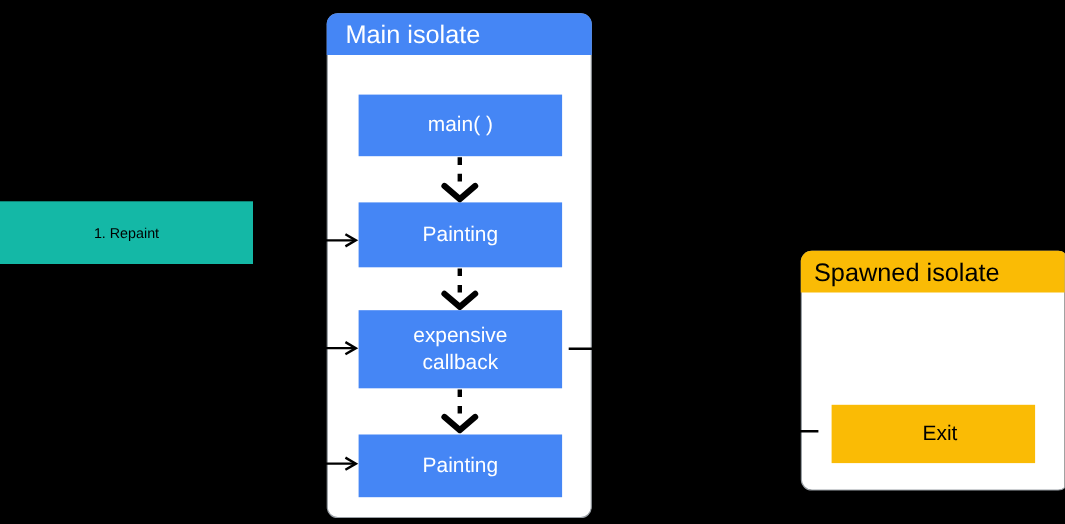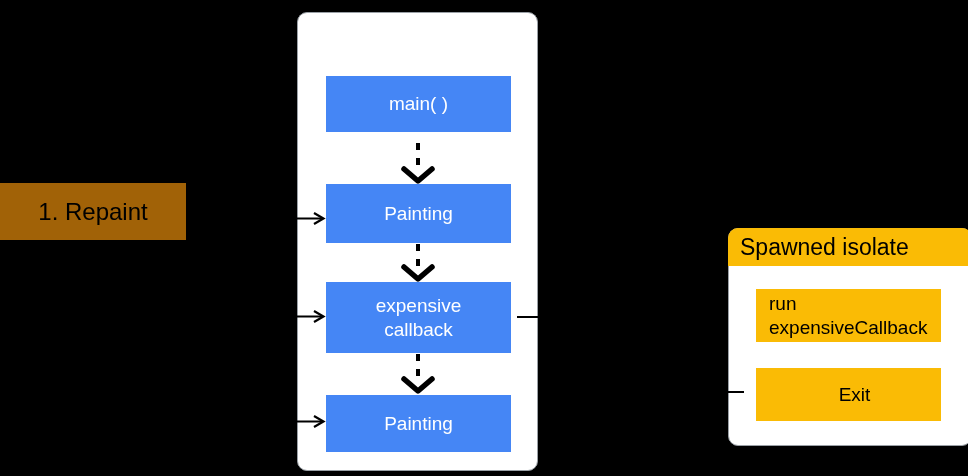--- a/index.html
+++ b/index.html
@@ -2,22 +2,22 @@
 <html><head>
 <meta charset="utf-8">
 <style>
   html,body{margin:0;padding:0;background:#000;}
   #canvas{
     position:relative;width:968px;height:476px;background:#000;overflow:hidden;
     font-family:"Liberation Sans", sans-serif;
   }
   
   .event-label{
-    position:absolute;left:0;width:186px;height:57px;background:#a16207;
-    color:#000;font-size:24px;display:flex;align-items:center;justify-content:center;
+    position:absolute;left:0;width:230px;height:57px;background:#14b8a6;
+    color:#000;font-size:13px;display:flex;align-items:center;justify-content:center;
   }
   
   .card{
     position:absolute;background:#fff;border:1px solid #9aa0a6;border-radius:10px;
     box-sizing:border-box;
   }
   .card-header{
     position:absolute;left:-1px;top:-1px;right:-1px;height:38px;
     border-radius:10px 10px 0 0;display:flex;align-items:center;
     font-size:23px;box-sizing:border-box;
@@ -36,29 +36,29 @@
   #connectors{position:absolute;left:0;top:0;pointer-events:none;}
 </style>
 </head>
 <body>
 
 <div id="canvas">
 
   <div class="event-label" style="top:183px">1. Repaint</div>
 
   <div class="card" style="left:297px;top:12px;width:241px;height:459px">
-    <div class="step step-blue" style="top:63px;height:56px">main( )</div>
+    <div class="card-header main-header">Main isolate</div>
+    <div class="step step-blue" style="top:73px;height:56px">main( )</div>
     <div class="step step-blue" style="top:171px;height:59px">Painting</div>
     <div class="step step-blue" style="top:269px;height:71px;padding:0 20px">expensive callback</div>
     <div class="step step-blue" style="top:382px;height:57px">Painting</div>
   </div>
 
   <div class="card" style="left:728px;top:228px;width:244px;height:218px">
     <div class="card-header spawned-header">Spawned isolate</div>
-    <div class="step step-amber step-left" style="top:60px;height:53px">run expensiveCallback</div>
     <div class="step step-amber" style="top:139px;height:53px">Exit</div>
   </div>
 
   <svg id="connectors" width="968" height="476" viewBox="0 0 968 476">
 
     <g stroke="#000" stroke-width="2.2" fill="none">
       <g>
         <line x1="230" y1="218.5" x2="322" y2="218.5"></line>
         <polyline points="314,213 323.5,218.5 314,224"></polyline>
       </g>

